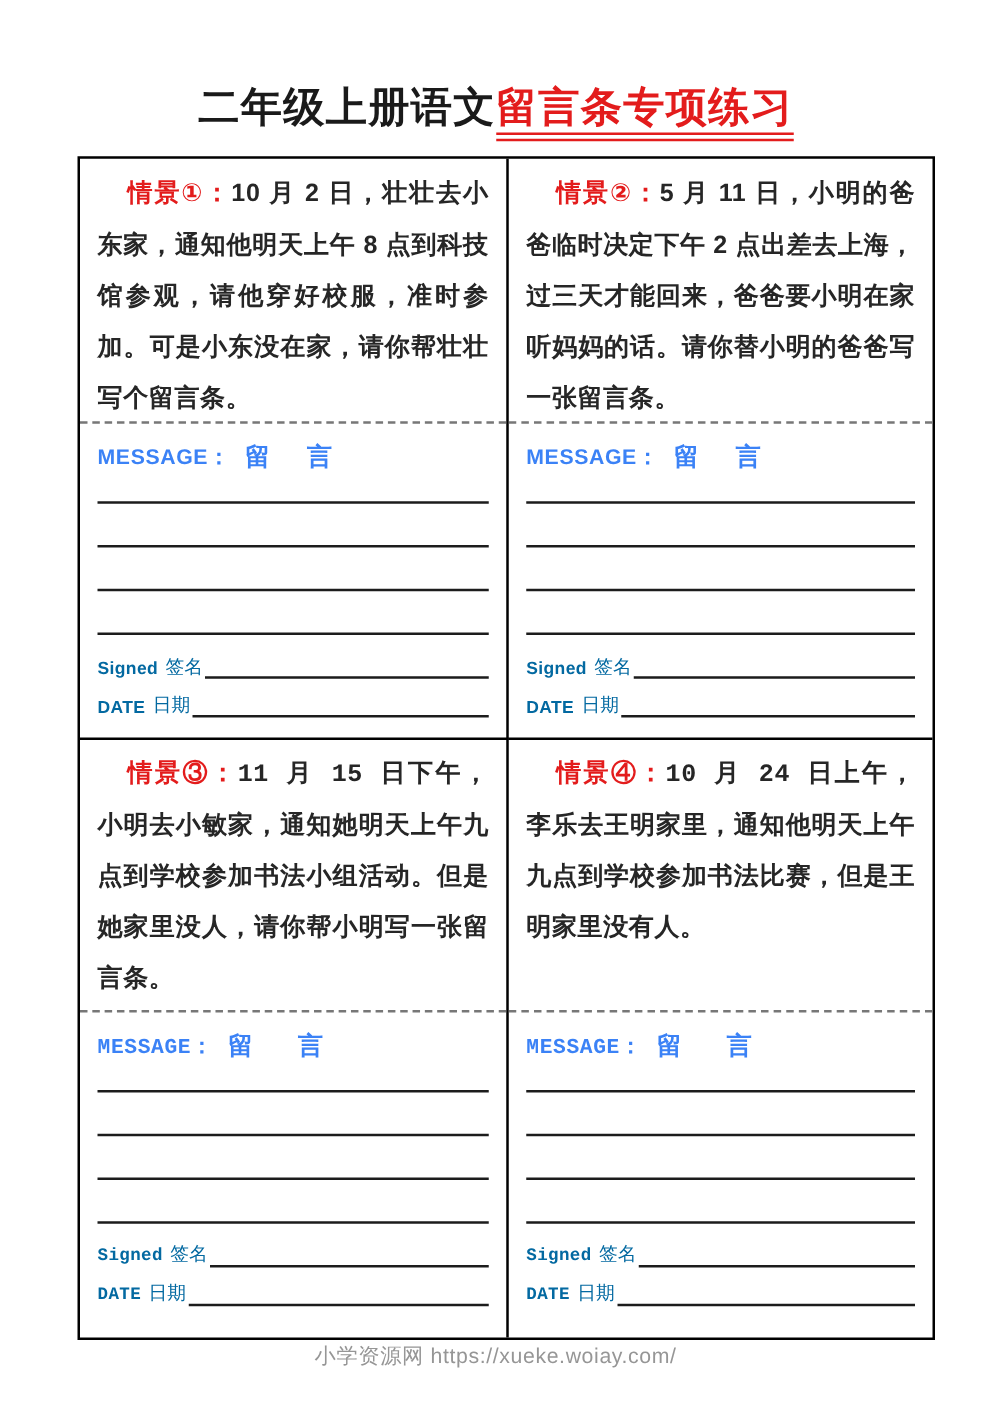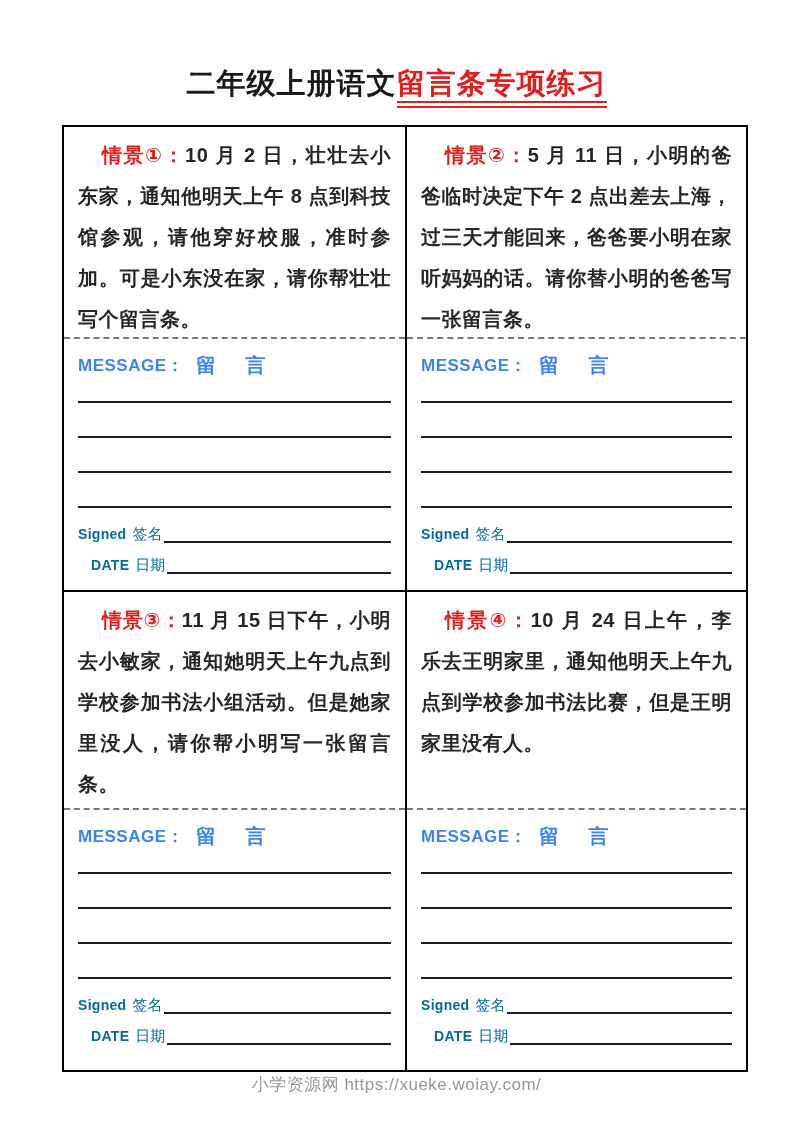--- a/index.html
+++ b/index.html
@@ -15,21 +15,21 @@
     overflow: hidden;
   }
 
   
   .title {
     position: absolute;
     top: 64px;
     left: 0;
     width: 100%;
     text-align: center;
-    font-size: 29px;
+    font-size: 33px;
     font-weight: bold;
     letter-spacing: 1px;
     white-space: nowrap;
   }
   .title-black { color: #1a1a1a; }
   .title-red {
     color: #e31c1c;
     border-bottom: 7px double #e31c1c;
     padding-bottom: 2px;
   }
@@ -48,21 +48,21 @@
     background: #ffffff;
   }
   .cell {
     display: flex;
     flex-direction: column;
     border-right: 2px solid #000000;
     border-bottom: 2px solid #000000;
     overflow: hidden;
   }
   .cell:nth-child(2n) { border-right: none; }
-  .cell:nth-child(n+3) { border-bottom: none; }
+  .cell:nth-child(n+3) { border-bottom: none; font-family: Liberation Mono, monospace; }
 
   
   .scenario {
     height: 210px;
     padding: 8px 14px 0 14px;
     font-size: 20px;
     font-weight: bold;
     line-height: 41px;
     text-align: justify;
     color: #262626;
@@ -107,21 +107,21 @@
   }
   .write-line.first { height: 26px; }
 
   .sign-row {
     margin-top: 15px;
     height: 20px;
     display: flex;
     align-items: flex-end;
     color: #0369a1;
   }
-  .sign-row.date-row { margin-top: 11px; margin-left: 13px; }
+  .sign-row.date-row { margin-top: 11px; }
   .sign-en {
     font-size: 14px;
     font-weight: bold;
     letter-spacing: 0.3px;
     line-height: 18px;
   }
   .sign-cn {
     font-size: 15px;
     margin-left: 6px;
     line-height: 18px;

